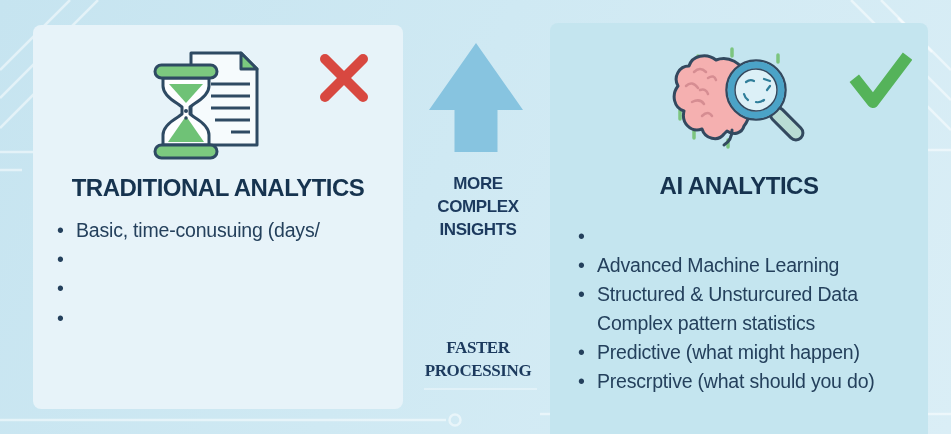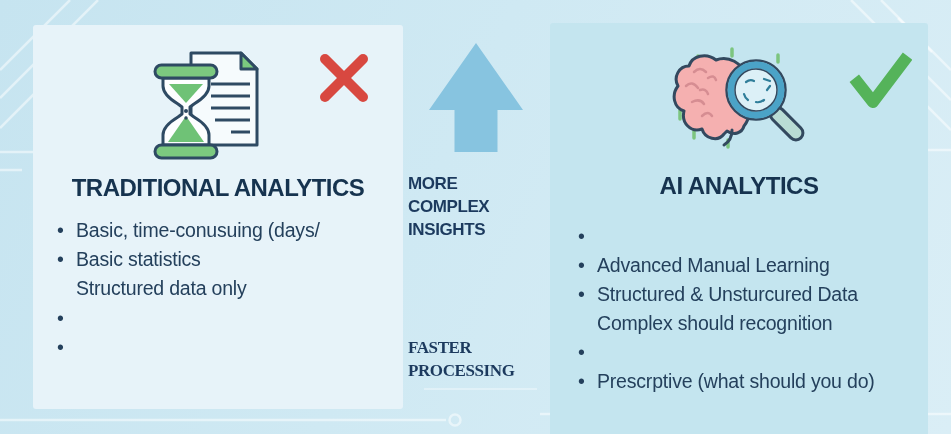--- a/index.html
+++ b/index.html
@@ -2,35 +2,35 @@
 <html><head>
 <meta charset="utf-8">
 <style>
   html,body{margin:0;padding:0;}
   body{
     width:951px;height:434px;position:relative;overflow:hidden;
     font-family:"Liberation Sans",sans-serif;
     background:linear-gradient(115deg,#c6e4f0 0%,#cfe9f3 45%,#daeef6 100%);
   }
   .bg-decor{position:absolute;left:0;top:0;z-index:0;}
-  .panel{position:absolute;z-index:1;border-radius:3px;}
+  .panel{position:absolute;z-index:1;border-radius:8px;}
   .panel-left{left:33px;top:25px;width:370px;height:384px;background:#e7f3f9;}
   .panel-right{left:550px;top:23px;width:378px;height:423px;background:#c4e5ef;}
   .panel-title{
     position:absolute;left:0;width:100%;top:149px;text-align:center;
     font-size:24px;font-weight:700;letter-spacing:-0.5px;color:#16334f;
   }
   .bullet-list{position:absolute;z-index:2;color:#24405c;font-size:19.5px;letter-spacing:-0.2px;}
   .bl-left{left:57px;top:216px;width:340px;line-height:29.2px;}
   .bl-right{left:578px;top:222px;width:360px;line-height:28.9px;}
   .b-row{display:flex;}
   .b-dot{width:19px;flex:0 0 19px;}
   .icon-box{position:absolute;z-index:2;}
   .center-label{
-    position:absolute;z-index:2;left:408px;width:140px;
+    position:absolute;z-index:2;left:408px;width:140px;text-align:center;
     font-size:17px;font-weight:700;letter-spacing:-0.4px;color:#1c3a5e;
     white-space:pre-line;line-height:23px;
   }
   .cl-top{top:172px;}
   .cl-bottom{top:336px;font-family:Liberation Serif, serif;}
 </style>
 </head>
 <body>
 
 <svg class="bg-decor" width="951" height="434" viewBox="0 0 951 434">
@@ -87,25 +87,23 @@
 <div class="bullet-list bl-left">
   <div class="b-row">
       <span class="b-dot">•</span>
       <span>Basic, time-conusuing (days/</span>
     </div>
   <div class="b-row">
       <span class="b-dot"></span>
     </div>
   <div class="b-row">
       <span class="b-dot">•</span>
-      <span>Basic statistics</span>
     </div>
   <div class="b-row">
       <span class="b-dot"></span>
-      <span>Structured data only</span>
     </div>
   <div class="b-row">
       <span class="b-dot">•</span>
     </div>
   <div class="b-row">
       <span class="b-dot">•</span>
     </div>
 </div>
 
 <svg class="icon-box" style="left:426px;top:41px;" width="100" height="113" viewBox="0 0 100 113">
@@ -158,30 +156,31 @@
 <svg class="icon-box" style="left:848px;top:52px;" width="64" height="60" viewBox="0 0 64 60">
   <polyline points="10,31 25,50 56,9" fill="none" stroke="#55b35a" stroke-width="12" stroke-linecap="square" stroke-linejoin="round"></polyline>
 </svg>
 
 <div class="bullet-list bl-right">
   <div class="b-row">
       <span class="b-dot">•</span>
     </div>
   <div class="b-row">
       <span class="b-dot">•</span>
-      <span>Advanced Manual Learning</span>
+      <span>Advanced Machine Learning</span>
     </div>
   <div class="b-row">
       <span class="b-dot">•</span>
       <span>Structured &amp; Unsturcured Data</span>
     </div>
   <div class="b-row">
       <span class="b-dot"></span>
-      <span>Complex should recognition</span>
+      <span>Complex pattern statistics</span>
     </div>
   <div class="b-row">
       <span class="b-dot">•</span>
+      <span>Predictive (what might happen)</span>
     </div>
   <div class="b-row">
       <span class="b-dot">•</span>
       <span>Prescrptive (what should you do)</span>
     </div>
 </div>
 
 </body></html>

